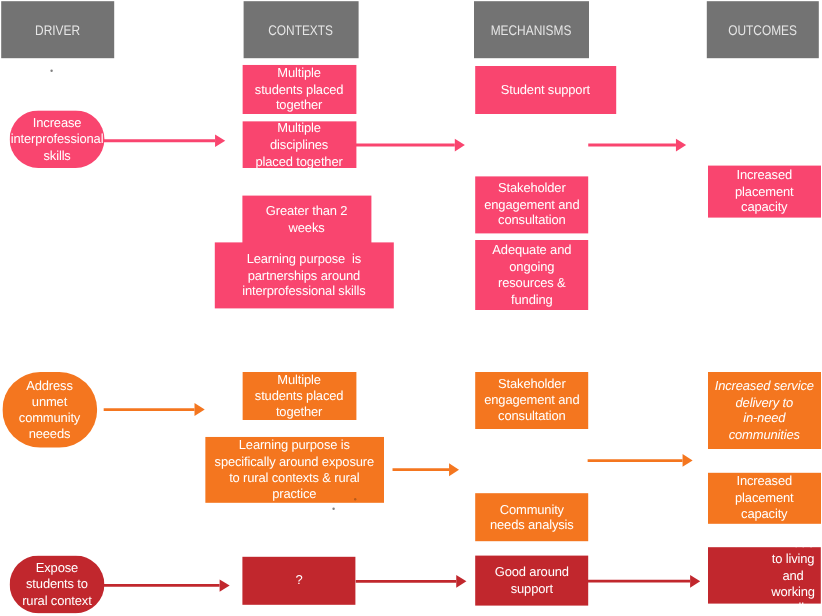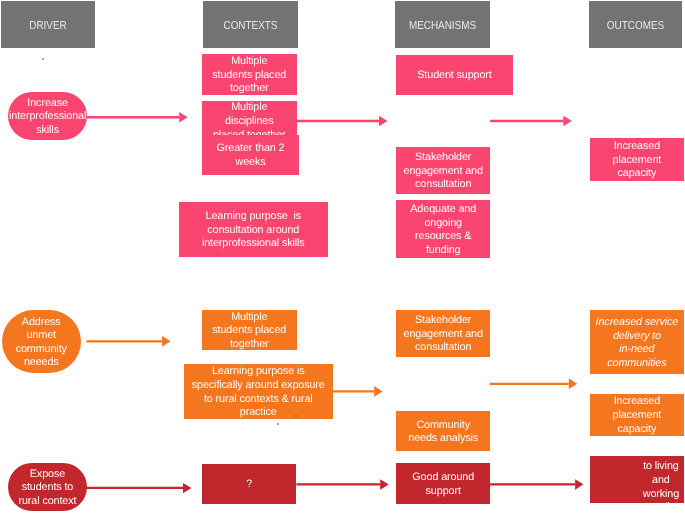--- a/index.html
+++ b/index.html
@@ -89,25 +89,25 @@
   <div class="node pink ellipse body" style="left:7.8px;top:92.4px;width:79.2px;height:48px;">
     <span style="width:80px;">Increase interprofessional skills</span>
   </div>
 
   <div class="node pink body" style="left:201.8px;top:54.1px;width:94.5px;height:40.6px;">
     <span style="width:76px;">Multiple students placed together</span>
   </div>
   <div class="node pink body" style="left:201.8px;top:101.2px;width:94.5px;height:39.4px;text-align:center;">
     <span style="width:76px;">Multiple disciplines placed together</span>
   </div>
-  <div class="node pink body" style="left:201.8px;top:135px;width:97px;height:39.7px;">
+  <div class="node pink body" style="left:201.8px;top:163px;width:107px;height:39.7px;">
     <span style="width:76px;">Greater than 2 weeks</span>
   </div>
   <div class="node pink body" style="left:178.8px;top:201.6px;width:148.5px;height:55.1px;">
-    <span style="width:106px;">Learning purpose  is consultation around interprofessional skills</span>
+    <span style="width:106px;">Learning purpose  is partnerships around interprofessional skills</span>
   </div>
 
   <div class="node pink body" style="left:395.7px;top:55.1px;width:117px;height:39.6px;">
     <span style="width:76px;">Student support</span>
   </div>
   <div class="node pink body" style="left:395.7px;top:147.1px;width:94.4px;height:46.7px;">
     <span style="width:82px;">Stakeholder engagement and consultation</span>
   </div>
   <div class="node pink body" style="left:395.7px;top:200.3px;width:94.4px;height:58.4px;">
     <span style="width:76px;">Adequate and ongoing resources &amp; funding</span>
@@ -117,21 +117,21 @@
     <span style="width:83px;">Increased placement capacity</span>
   </div>
 
   <div class="node orange ellipse body" style="left:2px;top:309.6px;width:78.5px;height:63.2px;">
     <span style="width:60px;">Address unmet community neeeds</span>
   </div>
 
   <div class="node orange body" style="left:201.8px;top:309.8px;width:94.5px;height:40px;">
     <span style="width:76px;">Multiple students placed together</span>
   </div>
-  <div class="node orange body" style="left:184px;top:363.9px;width:148.5px;height:54.9px;">
+  <div class="node orange body" style="left:171px;top:363.9px;width:148.5px;height:54.9px;">
     <span style="width:136px;">Learning purpose is specifically around exposure to rural contexts &amp; rural practice</span>
   </div>
 
   <div class="node orange body" style="left:395.7px;top:310px;width:94.4px;height:47px;">
     <span style="width:82px;">Stakeholder engagement and consultation</span>
   </div>
   <div class="node orange body" style="left:395.7px;top:410.9px;width:94.4px;height:40.2px;">
     <span style="width:76px;">Community needs analysis</span>
   </div>
 

